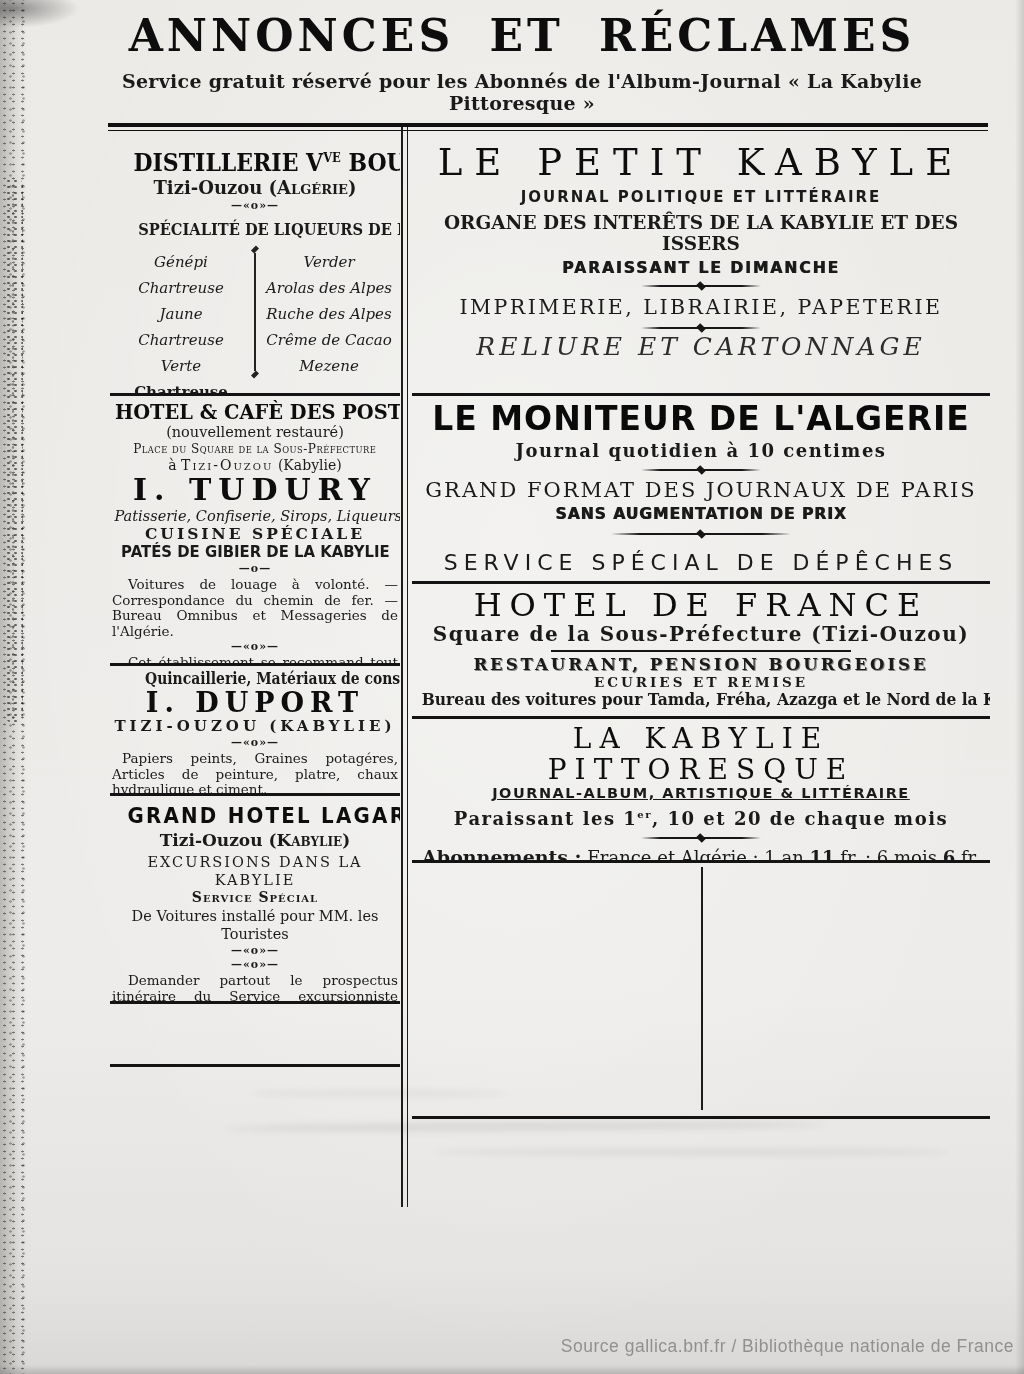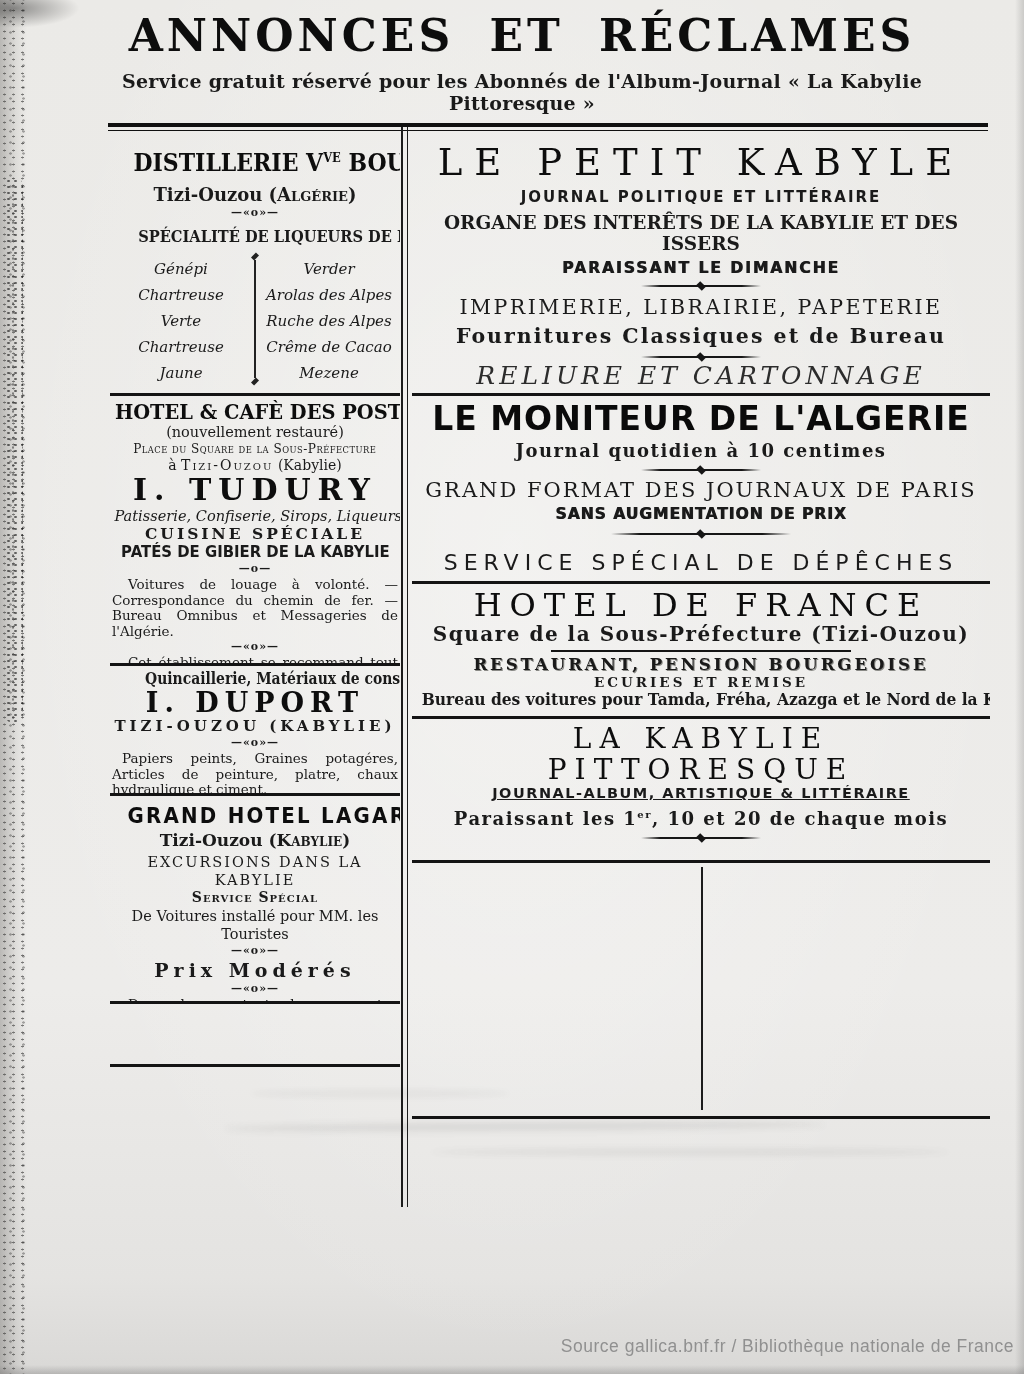--- a/index.html
+++ b/index.html
@@ -50,21 +50,21 @@
   .squig::before{content:"";position:absolute;left:0;right:0;top:3px;height:2px;
     background:linear-gradient(90deg,transparent,#161616 16%,#161616 84%,transparent);}
   .squig .dia{position:absolute;left:50%;top:50%;width:8px;height:8px;background:#161616;
     transform:translate(-50%,-50%) rotate(45deg) scaleY(.72);}
   .squig.sm{width:120px;margin:5px auto;}
 
   
   .dist{height:257px;padding-top:8px;}
   .dist-title{font-size:25px;font-weight:bold;color:#0d0d0d;line-height:28px;}
   .dist-title sup{font-size:13px;}
-  .dist-city{font-size:18px;font-weight:bold;margin-top:7px;}
+  .dist-city{font-size:18px;font-weight:bold;}
   .dist-spec{font-size:17px;font-weight:bold;margin-top:7px;line-height:20px;}
   .liq-row{display:flex;justify-content:center;align-items:flex-start;margin-top:10px;}
   .liq{list-style:none;margin:0;padding:0;font-style:italic;font-size:15px;line-height:26px;width:128px;}
   .liq .blq{font-weight:bold;font-style:normal;}
   .bottle{width:2px;background:#222;height:118px;position:relative;margin:4px 9px 0;}
   .bottle::before,.bottle::after{content:"";position:absolute;left:50%;width:7px;height:7px;background:#222;
     transform:translateX(-50%) rotate(45deg) scaleX(.62);}
   .bottle::before{top:-7px;} .bottle::after{bottom:-7px;}
 
   .postes{height:267px;padding-top:5px;}
@@ -157,22 +157,22 @@
   <section class="col col-l">
 
     <div class="sec dist">
       <div class="dist-title"><span class="sq sx88"><span>DISTILLERIE V</span><sup>VE</sup><span> BOULAND</span></span></div>
       <div class="dist-city"><span>Tizi-Ouzou</span><span class="sc"> (Algérie)</span></div>
       <div class="orn">—«o»—</div>
       <div class="dist-spec"><span class="sq sx86">SPÉCIALITÉ DE LIQUEURS DE MARQUES</span></div>
       <div class="liq-row">
         <ul class="liq">
           <li>Génépi</li>
+          <li>Chartreuse Jaune</li>
           <li>Chartreuse Verte</li>
-          <li>Chartreuse Jaune</li>
           <li class="blq">Chartreuse Blanche</li>
 
         </ul>
         <div class="bottle"></div>
         <ul class="liq">
           <li>Verder</li>
           <li>Arolas des Alpes</li>
           <li>Ruche des Alpes</li>
           <li>Crême de Cacao</li>
           <li>Mezene</li>
@@ -208,41 +208,39 @@
     </div>
     <div class="rl"></div>
 
     <div class="sec lagarde">
       <div class="lag-title sans"><span class="sq sx90">GRAND HOTEL LAGARDE</span></div>
       <div class="lag-city"><span>Tizi-Ouzou</span><span class="sc"> (Kabylie)</span></div>
       <div class="lag-l1">EXCURSIONS DANS LA KABYLIE</div>
       <div class="lag-l2 sc b">Service Spécial</div>
       <div class="lag-l3">De Voitures installé pour MM. les Touristes</div>
       <div class="orn">—«o»—</div>
-      <div class="prix">Prix Modérés</div>
       <div class="orn">—«o»—</div>
       <p class="par">Demander partout le prospectus itinéraire du Service excursionniste indiquant les prix et la durée des voyages.</p>
     </div>
     <div class="rl"></div>
     <div class="blank-l"></div>
     <div class="rl"></div>
   </section>
 
   <section class="col col-r">
 
     <div class="sec petit">
       <div class="petit-title">LE PETIT KABYLE</div>
       <div class="petit-s1 sans">JOURNAL POLITIQUE ET LITTÉRAIRE</div>
       <div class="petit-s2">ORGANE DES INTERÊTS DE LA KABYLIE ET DES ISSERS</div>
       <div class="petit-s3 sans">PARAISSANT LE DIMANCHE</div>
       <div class="squig sm">
           <span class="dia"></span>
         </div>
       <div class="petit-l1">IMPRIMERIE, LIBRAIRIE, PAPETERIE</div>
-      <div class="petit-l2">Fournitures Classiques et de Bureau</div>
       <div class="squig sm">
           <span class="dia"></span>
         </div>
       <div class="petit-l3">RELIURE ET CARTONNAGE</div>
     </div>
     <div class="rl"></div>
 
     <div class="sec monit">
       <div class="monit-title sans">LE MONITEUR DE L'ALGERIE</div>
       <div class="monit-sub">Journal quotidien à 10 centimes</div>
@@ -273,20 +271,21 @@
     </div>
     <div class="rl"></div>
 
     <div class="sec pitt">
       <div class="pitt-title">LA KABYLIE PITTORESQUE</div>
       <div class="pitt-s1 sans">JOURNAL-ALBUM, ARTISTIQUE &amp; LITTÉRAIRE</div>
       <div class="pitt-s2"><span>Paraissant les 1</span><sup>er</sup><span>, 10 et 20 de chaque mois</span></div>
       <div class="squig sm">
           <span class="dia"></span>
         </div>
+      <div class="abo"><span class="lbl">Abonnements :</span><span> France et Algérie : 1 an </span><span class="b">11</span><span> fr. ; 6 mois </span><span class="b">6</span><span> fr.</span></div>
 
     </div>
     <div class="rl"></div>
     <div class="blank-r">
         <div class="vline"></div>
       </div>
     <div class="rl"></div>
   </section>
 
   <div class="ghost g1"></div>

